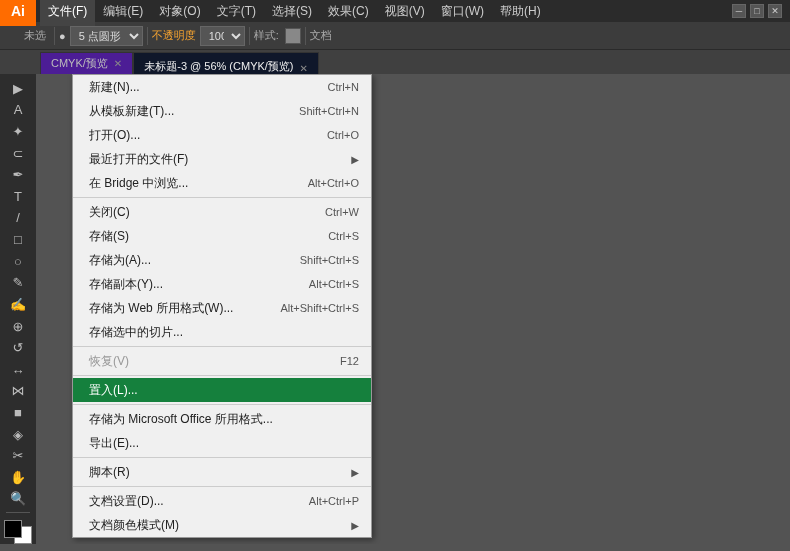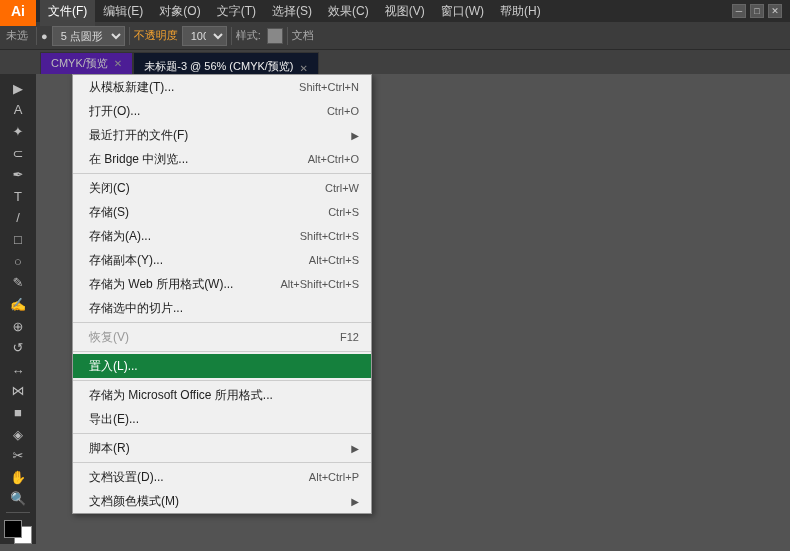--- a/index.html
+++ b/index.html
@@ -69,21 +69,21 @@
       cursor: pointer;
     }
 
     
     #toolbar {
       width: 790px;
       height: 28px;
       background: #3c3c3c;
       display: flex;
       align-items: center;
-      padding: 0 2px;
+      padding: 0 20px;
       gap: 4px;
       border-bottom: 1px solid #2a2a2a;
     }
     .tb-divider {
       width: 1px;
       height: 18px;
       background: #555;
     }
     .tb-select {
       background: #555;
@@ -328,20 +328,24 @@
     <div style="position:relative;width:28px;height:28px;margin-top:4px;">
       <div class="swatch-bg"></div>
       <div class="swatch-fg"></div>
     </div>
   </div>
 
   <div id="canvas-area">
 
     <div id="dropdown-menu">
 
+    <div class="dropdown-item">
+          <span class="item-label">新建(N)...</span>
+          <span class="item-shortcut">Ctrl+N</span>
+        </div>
         <div class="dropdown-item">
           <span class="item-label">从模板新建(T)...</span>
           <span class="item-shortcut">Shift+Ctrl+N</span>
         </div>
         <div class="dropdown-item">
           <span class="item-label">打开(O)...</span>
           <span class="item-shortcut">Ctrl+O</span>
         </div>
         <div class="dropdown-item">
           <span class="item-label">最近打开的文件(F)</span>

